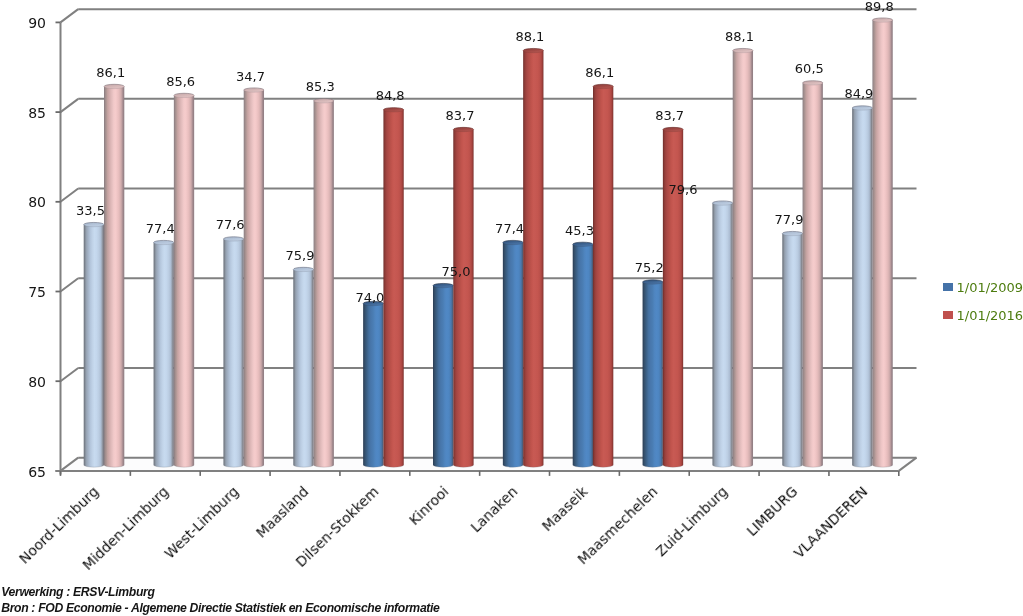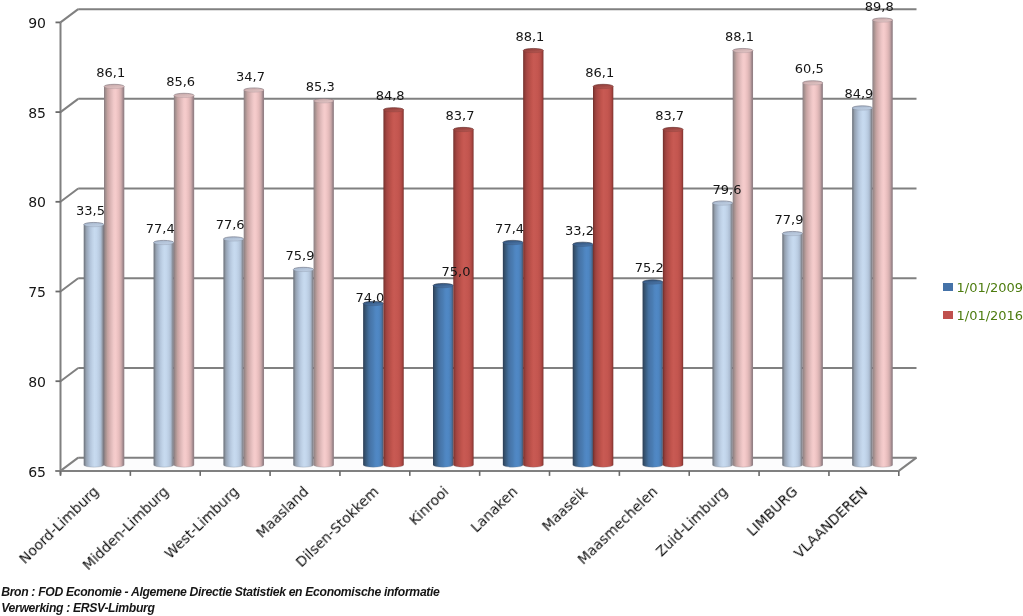--- a/index.html
+++ b/index.html
@@ -347,25 +347,25 @@
       <div class="dlab" style="left:180.17px;top:214.41px">77,6</div>
       <div class="dlab" style="left:200.47px;top:65.5px">34,7</div>
       <div class="dlab" style="left:250.02px;top:244.9px">75,9</div>
       <div class="dlab" style="left:270.33px;top:76.27px">85,3</div>
       <div class="dlab" style="left:319.88px;top:287px">74,0</div>
       <div class="dlab" style="left:340.18px;top:85.24px">84,8</div>
       <div class="dlab" style="left:406px;top:261.05px">75,0</div>
       <div class="dlab" style="left:410.04px;top:104.97px">83,7</div>
       <div class="dlab" style="left:459.6px;top:217.99px">77,4</div>
       <div class="dlab" style="left:479.9px;top:26.04px">88,1</div>
-      <div class="dlab" style="left:529.46px;top:219.79px">33,2</div>
+      <div class="dlab" style="left:529.46px;top:219.79px">45,3</div>
       <div class="dlab" style="left:549.76px;top:61.92px">86,1</div>
       <div class="dlab" style="left:599.32px;top:257.46px">75,2</div>
       <div class="dlab" style="left:619.62px;top:104.97px">83,7</div>
-      <div class="dlab" style="left:677px;top:178.53px">79,6</div>
+      <div class="dlab" style="left:633px;top:178.53px">79,6</div>
       <div class="dlab" style="left:689.48px;top:26.04px">88,1</div>
       <div class="dlab" style="left:739.03px;top:209.02px">77,9</div>
       <div class="dlab" style="left:759.33px;top:58.33px">60,5</div>
       <div class="dlab" style="left:808.89px;top:83.44px">84,9</div>
       <div class="dlab" style="left:829.19px;top:-4.46px">89,8</div>
     </div>
     <div class="xlabels" style="">
       <div class="xlab-wrap" style="left:96.23px;top:481.5px">
         <span class="xlab" style="transform:rotate(-44deg) translate(-100%,0) translateZ(0)">Noord-Limburg</span>
       </div>
@@ -407,16 +407,16 @@
       <div class="legend-item" style="">
         <div class="legend-swatch" style="background:#4472a8"></div>
         <div class="legend-text" style="">1/01/2009</div>
       </div>
       <div class="legend-item" style="">
         <div class="legend-swatch" style="background:#c0504d"></div>
         <div class="legend-text" style="">1/01/2016</div>
       </div>
     </div>
     <div class="footnote" style="">
+      <div class="foot-line" style="">Verwerking : ERSV-Limburg</div>
       <div class="foot-line" style="">Bron : FOD Economie - Algemene Directie Statistiek en Economische informatie</div>
-      <div class="foot-line" style="">Verwerking : ERSV-Limburg</div>
     </div>
   </div>
 
 </body></html>

